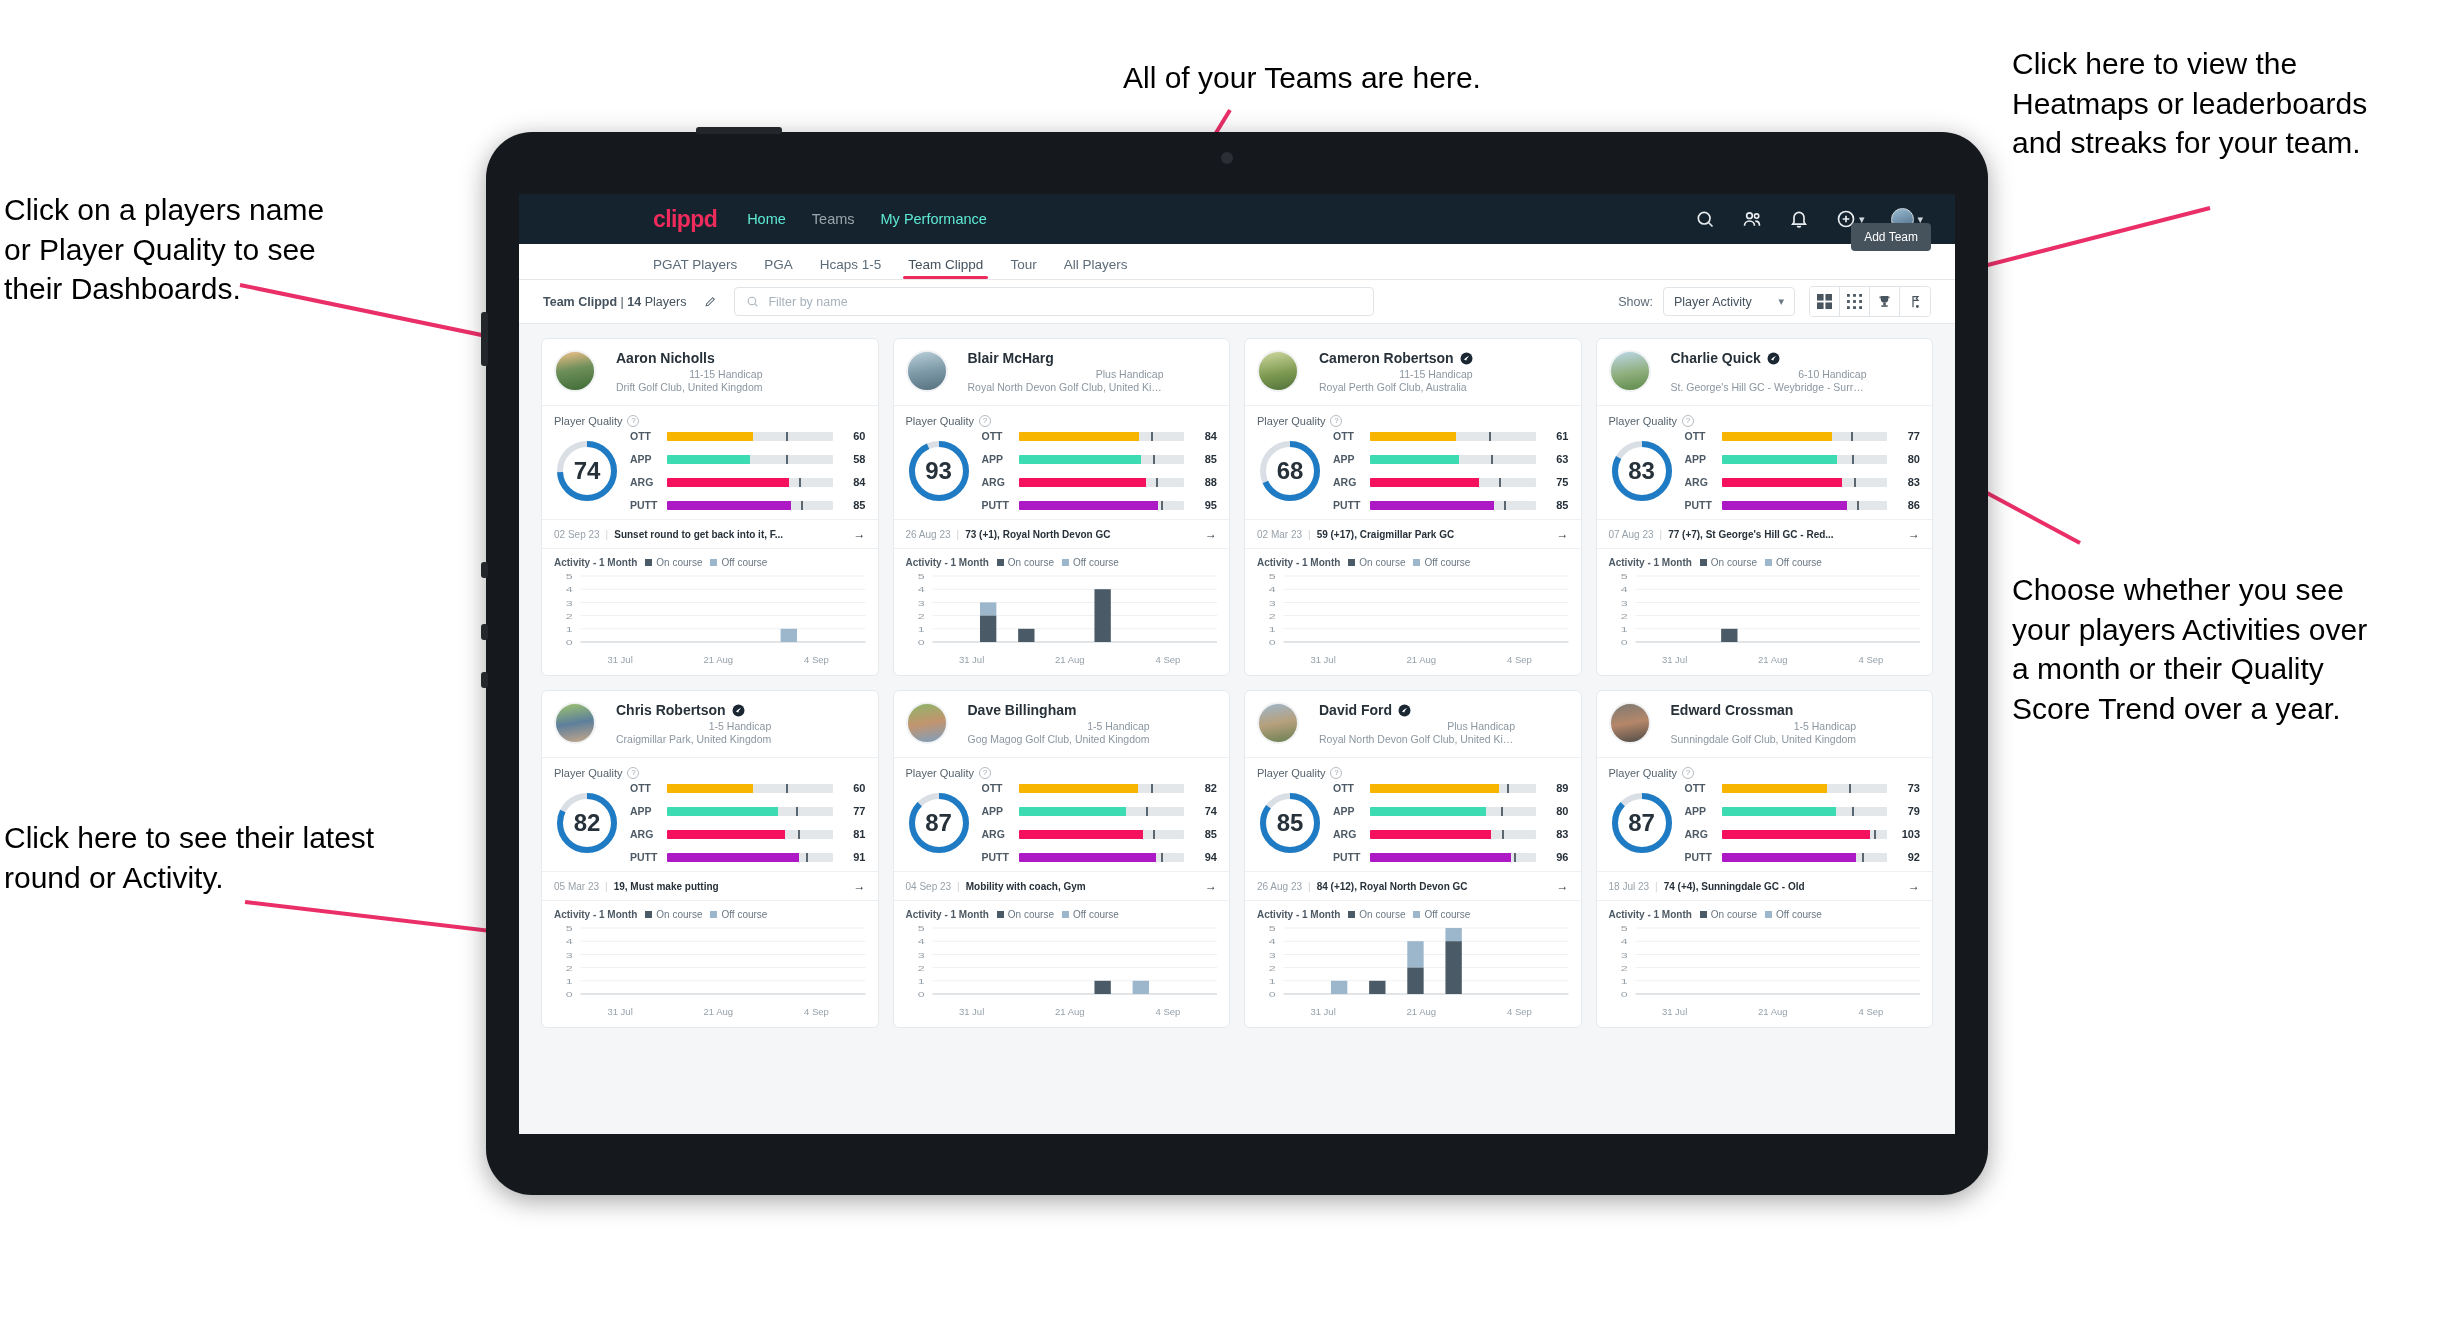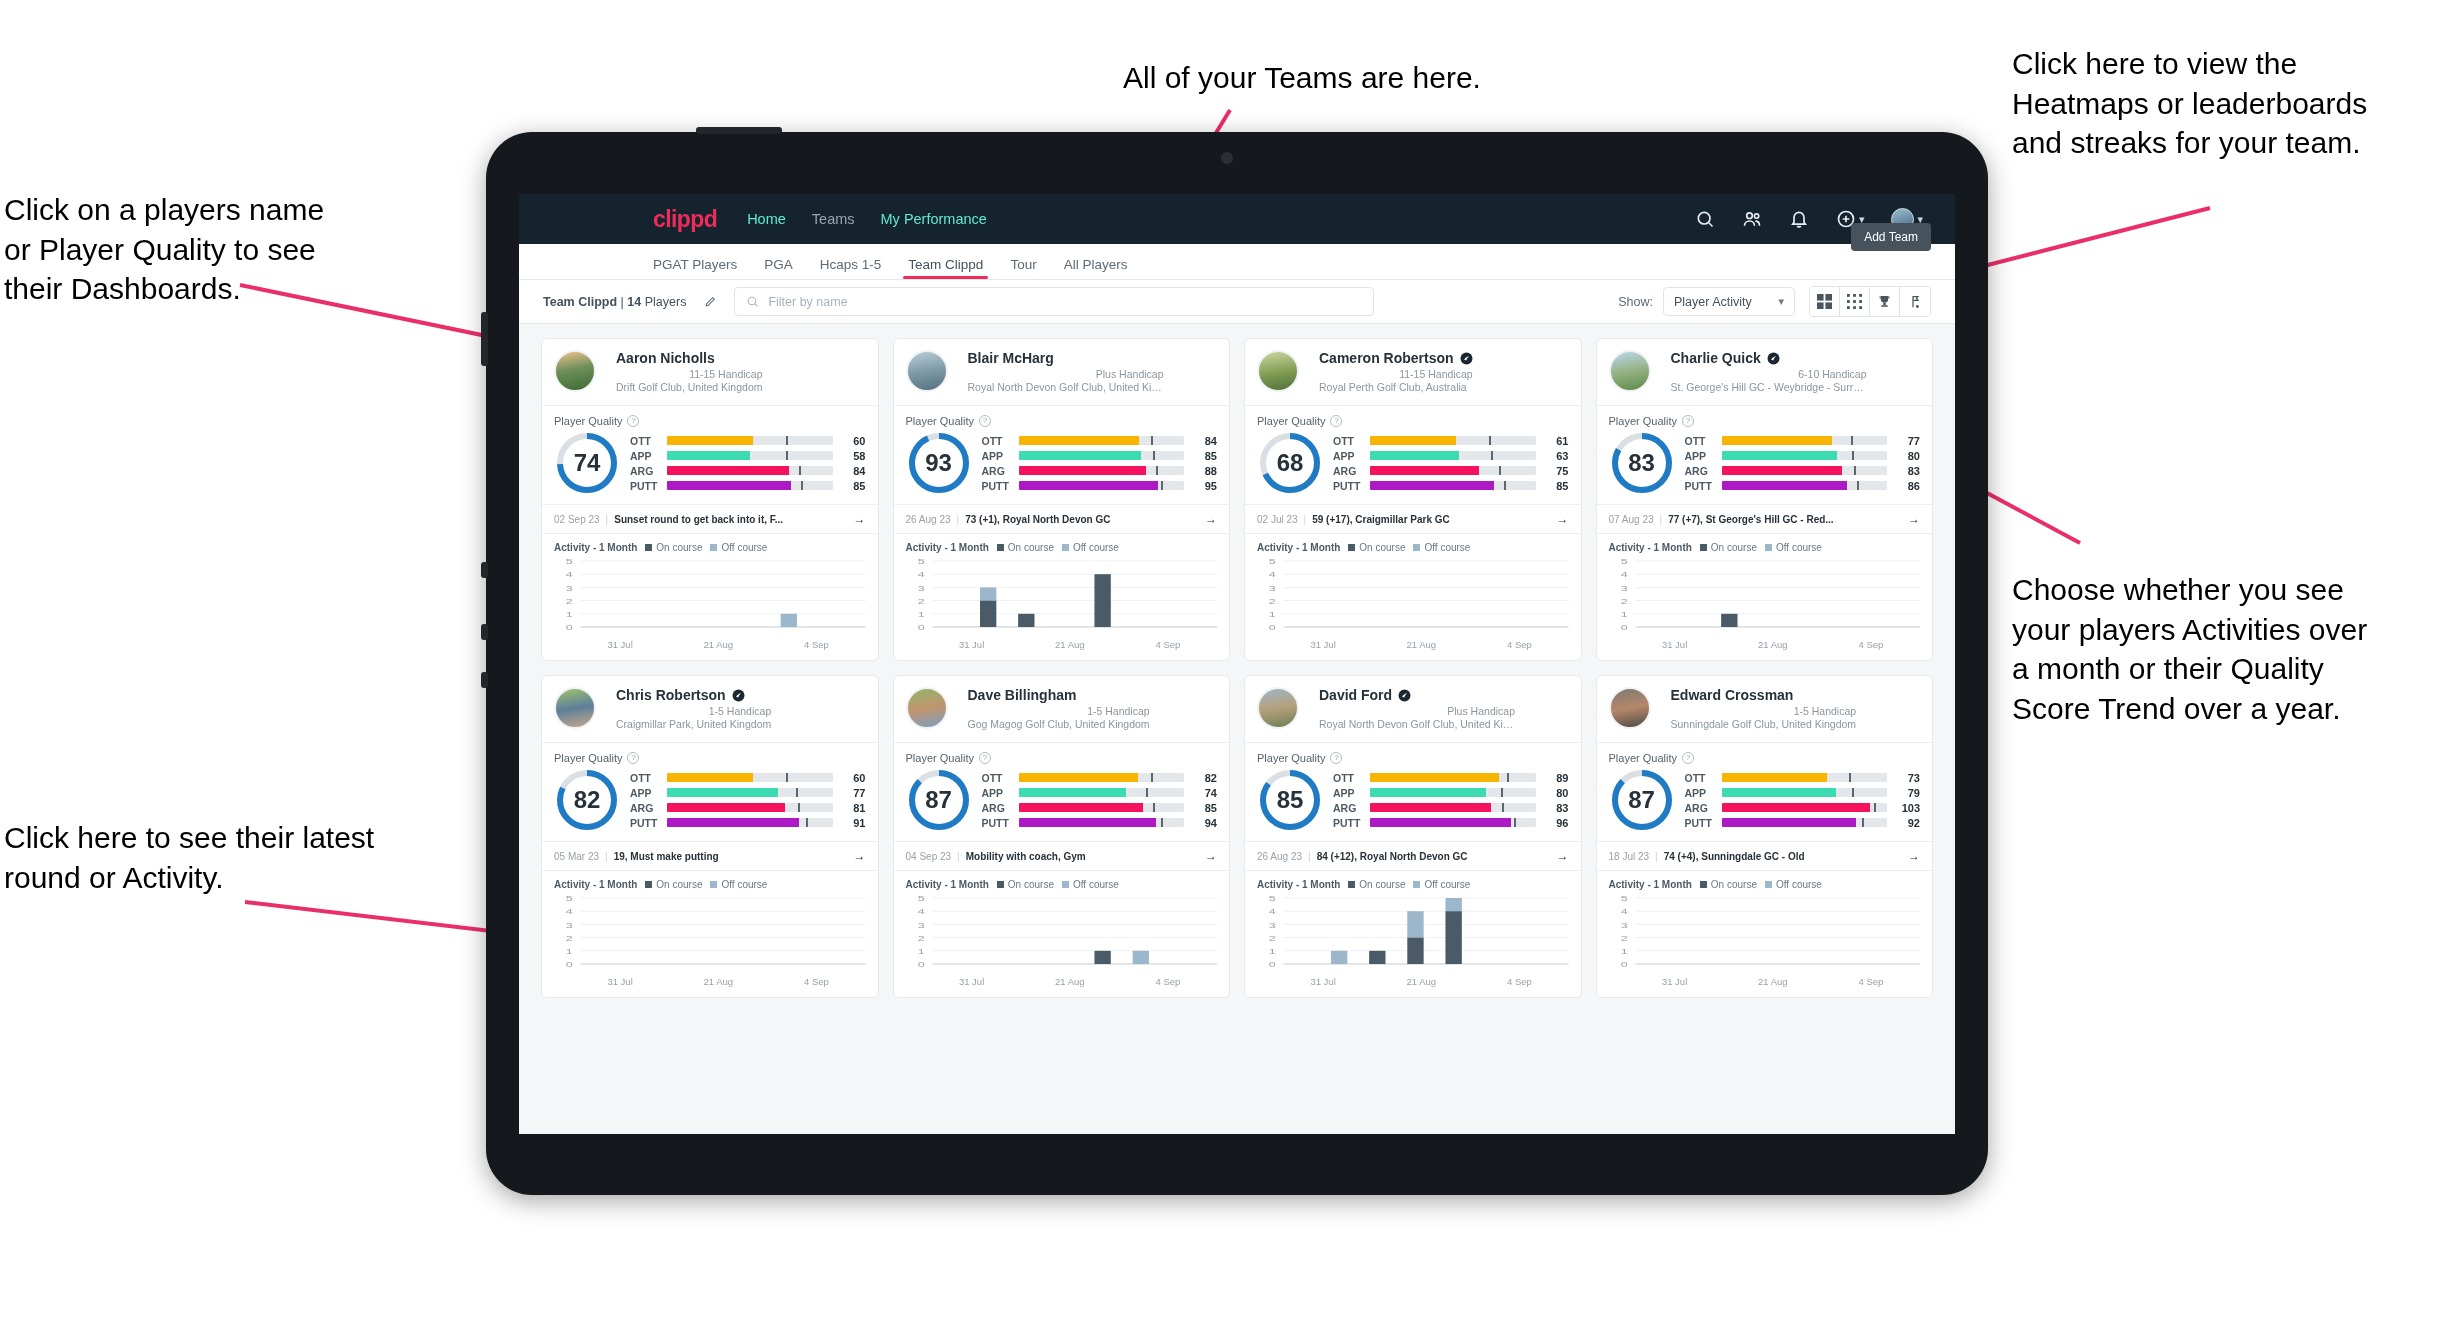--- a/index.html
+++ b/index.html
@@ -158,21 +158,21 @@
     color: #9aa4ad; font-size: 8px; display:flex; align-items:center; justify-content:center;
     line-height: 1;
   }
   .pq-body { display: flex; align-items: center; gap: 10px; }
   .ring-wrap { position: relative; width: 66px; height: 66px; flex: none; }
   .ring-wrap svg { display:block; transform: rotate(-90deg); }
   .ring-val {
     position: absolute; inset: 0; display:flex; align-items:center; justify-content:center;
     font-size: 24px; font-weight: 700; color: #27313a;
   }
-  .bars { flex: 1; display: flex; flex-direction: column; gap: 3px; }
+  .bars { flex: 1; display: flex; flex-direction: column; gap: 11px; }
   .bar-row { display: flex; align-items: center; gap: 7px; }
   .bar-lbl { font-size: 10.5px; color: #4d5a65; width: 30px; font-weight: 600; }
   .track { flex: 1; height: 9px; background: #e3e7ea; border-radius: 1px; position: relative; overflow: hidden; }
   .fill { position: absolute; left: 0; top: 0; bottom: 0; }
   .tick { position: absolute; top: -1px; bottom: -1px; width: 2px; background: #5a6670; }
   .bar-val { font-size: 11px; font-weight: 700; color: #27313a; width: 26px; text-align: right; }
 
   .round-row {
     display: flex; align-items: center; gap: 6px;
     padding: 7px 12px; border-top: 1px solid #edf0f2; border-bottom: 1px solid #edf0f2;
@@ -623,21 +623,21 @@
         <span class="fill" style="width:75%;background:#ad19c4"></span>
         <span class="tick" style="left:81%"></span>
       </span>
       <span class="bar-val">85</span>
     </div>
                 </div>
       </div>
     </div>
 
     <div class="round-row">
-      <span class="round-date">02 Jul 23</span>
+      <span class="round-date">02 Mar 23</span>
       <span class="round-sep">|</span>
       <span class="round-txt">59 (+17), Craigmillar Park GC</span>
       <span class="round-arrow">→</span>
     </div>
 
     <div class="act-sec">
       <div class="act-head">
         <span class="act-title">Activity - 1 Month</span>
         <span class="leg"><i class="swatch" style="background:#4a5b67"></i>On course</span>
         <span class="leg"><i class="swatch" style="background:#9cb6cb"></i>Off course</span>

